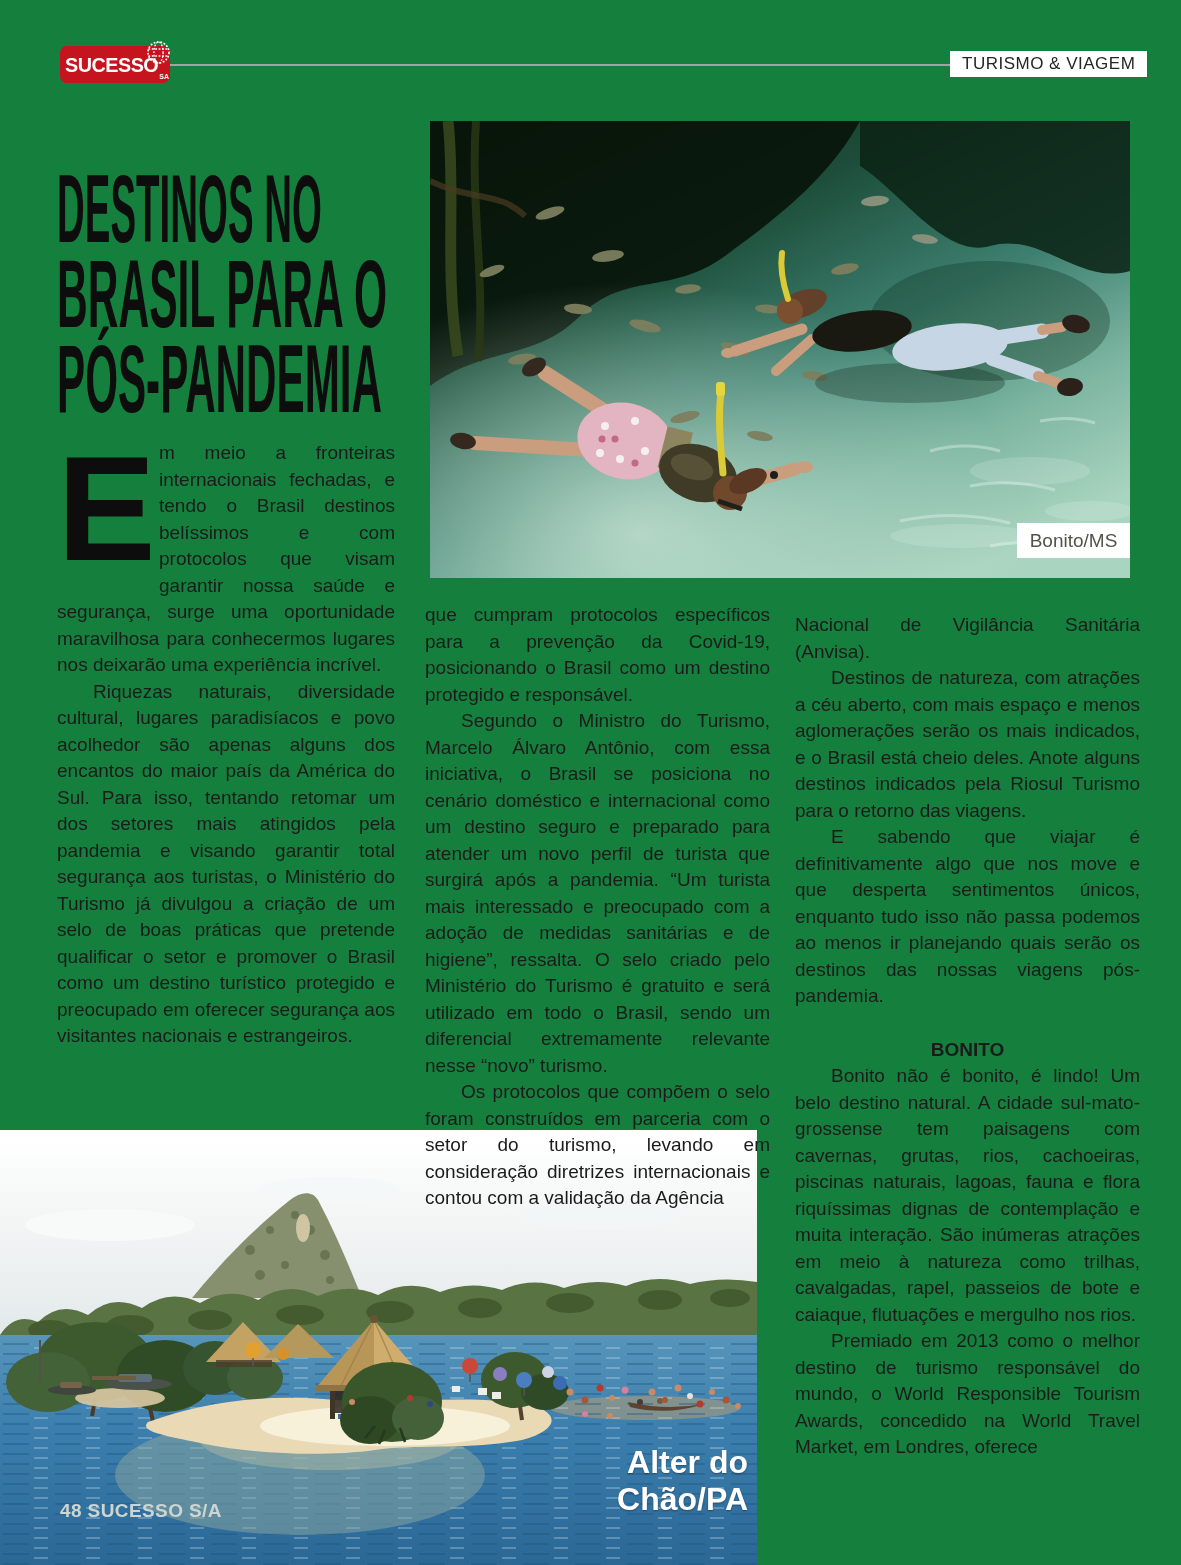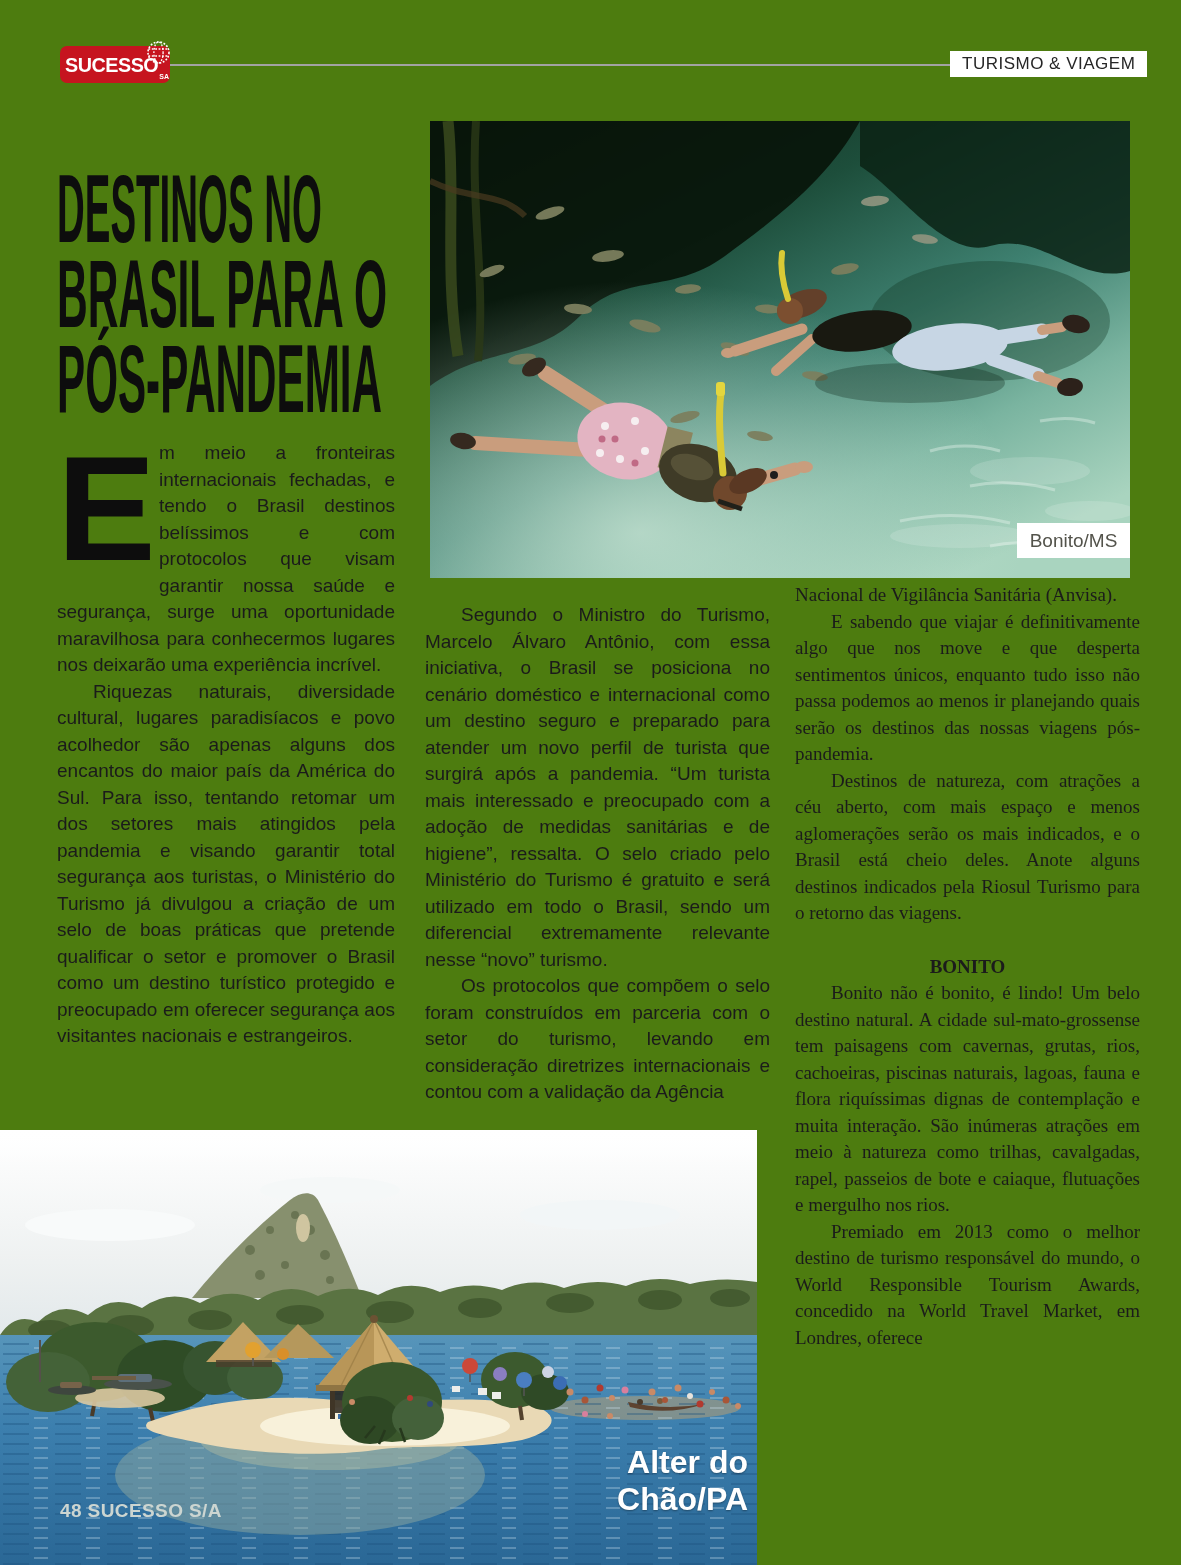--- a/index.html
+++ b/index.html
@@ -1,17 +1,17 @@
 <!DOCTYPE html>
 <html><head>
 <meta charset="utf-8">
 <style>
   html,body{margin:0;padding:0;background:#888;}
   .page{
-    position:relative;width:1181px;height:1565px;background:#4d7c0f;
+    position:relative;width:1181px;height:1565px;background:#15803d;
     margin:0 auto;overflow:hidden;
     font-family:"Liberation Sans",sans-serif;color:#1b1b1b;
   }
   
   .logo{
     position:absolute;left:60px;top:46px;width:100px;height:37px;
     background:#c6141f;border-radius:7px;display:flex;align-items:center;
     padding:0 5px;z-index:4;
   }
   .logo-text{
@@ -46,21 +46,21 @@
   .page-footer{
     position:absolute;left:60px;top:1500px;z-index:3;
     color:#ccd5d1;font-size:19px;font-weight:bold;letter-spacing:.4px;
   }
   
   .col{position:absolute;z-index:2;font-size:19px;line-height:26.5px;text-align:justify;}
   .col p{margin:0;}
   .col p.ind{text-indent:36px;}
   .col1{left:57px;top:440px;width:338px;}
   .col2{left:425px;top:602px;width:345px;}
-  .col3{left:795px;top:582px;width:345px;font-family:Liberation Serif, serif;}
+  .col3{left:795px;top:612px;width:345px;}
   .dropcap{
     float:left;font-size:148px;line-height:.9;height:133px;width:96px;
     font-weight:bold;color:#0d0d0d;margin:2px 6px 0 0;
   }
   .subhead{
     display:block;text-align:center;font-weight:bold;margin:27px 0 0;
     text-indent:0 !important;line-height:26.5px;
   }
 </style>
 </head>
@@ -190,28 +190,29 @@
     </g>
   </svg>
   <div class="caption-top">Bonito/MS</div>
 
   <div class="col col1">
     <p><span class="dropcap">E</span><span>m meio a fronteiras internacionais fechadas, e tendo o Brasil destinos belíssimos e com protocolos que visam garantir nossa saúde e segurança, surge uma oportunidade maravilhosa para conhecermos lugares nos deixarão uma experiência incrível.</span></p>
     <p class="ind">Riquezas naturais, diversidade cultural, lugares paradisíacos e povo acolhedor são apenas alguns dos encantos do maior país da América do Sul. Para isso, tentando retomar um dos setores mais atingidos pela pandemia e visando garantir total segurança aos turistas, o Ministério do Turismo já divulgou a criação de um selo de boas práticas que pretende qualificar o setor e promover o Brasil como um destino turístico protegido e preocupado em oferecer segurança aos visitantes nacionais e estrangeiros.</p>
   </div>
 
   <div class="col col2">
+    <p>que cumpram protocolos específicos para a prevenção da Covid-19, posicionando o Brasil como um destino protegido e responsável.</p>
     <p class="ind">Segundo o Ministro do Turismo, Marcelo Álvaro Antônio, com essa iniciativa, o Brasil se posiciona no cenário doméstico e internacional como um destino seguro e preparado para atender um novo perfil de turista que surgirá após a pandemia. “Um turista mais interessado e preocupado com a adoção de medidas sanitárias e de higiene”, ressalta. O selo criado pelo Ministério do Turismo é gratuito e será utilizado em todo o Brasil, sendo um diferencial extremamente relevante nesse “novo” turismo.</p>
     <p class="ind">Os protocolos que compõem o selo foram construídos em parceria com o setor do turismo, levando em consideração diretrizes internacionais e contou com a validação da Agência</p>
   </div>
 
   <div class="col col3">
     <p>Nacional de Vigilância Sanitária (Anvisa).</p>
+    <p class="ind">Destinos de natureza, com atrações a céu aberto, com mais espaço e menos aglomerações serão os mais indicados, e o Brasil está cheio deles. Anote alguns destinos indicados pela Riosul Turismo para o retorno das viagens.</p>
     <p class="ind">E sabendo que viajar é definitivamente algo que nos move e que desperta sentimentos únicos, enquanto tudo isso não passa podemos ao menos ir planejando quais serão os destinos das nossas viagens pós-pandemia.</p>
-    <p class="ind">Destinos de natureza, com atrações a céu aberto, com mais espaço e menos aglomerações serão os mais indicados, e o Brasil está cheio deles. Anote alguns destinos indicados pela Riosul Turismo para o retorno das viagens.</p>
     <span class="subhead">BONITO</span>
     <p class="ind">Bonito não é bonito, é lindo! Um belo destino natural. A cidade sul-mato-grossense tem paisagens com cavernas, grutas, rios, cachoeiras, piscinas naturais, lagoas, fauna e flora riquíssimas dignas de contemplação e muita interação. São inúmeras atrações em meio à natureza como trilhas, cavalgadas, rapel, passeios de bote e caiaque, flutuações e mergulho nos rios.</p>
     <p class="ind">Premiado em 2013 como o melhor destino de turismo responsável do mundo, o World Responsible Tourism Awards, concedido na World Travel Market, em Londres, oferece</p>
   </div>
 
   <svg class="photo-bottom" viewBox="0 0 757 435" preserveAspectRatio="none">
     <defs>
       <linearGradient id="sky" x1="0" y1="0" x2="0" y2="1">
         <stop offset="0" stop-color="#ffffff"></stop>
         <stop offset="0.55" stop-color="#eef1f1"></stop>

